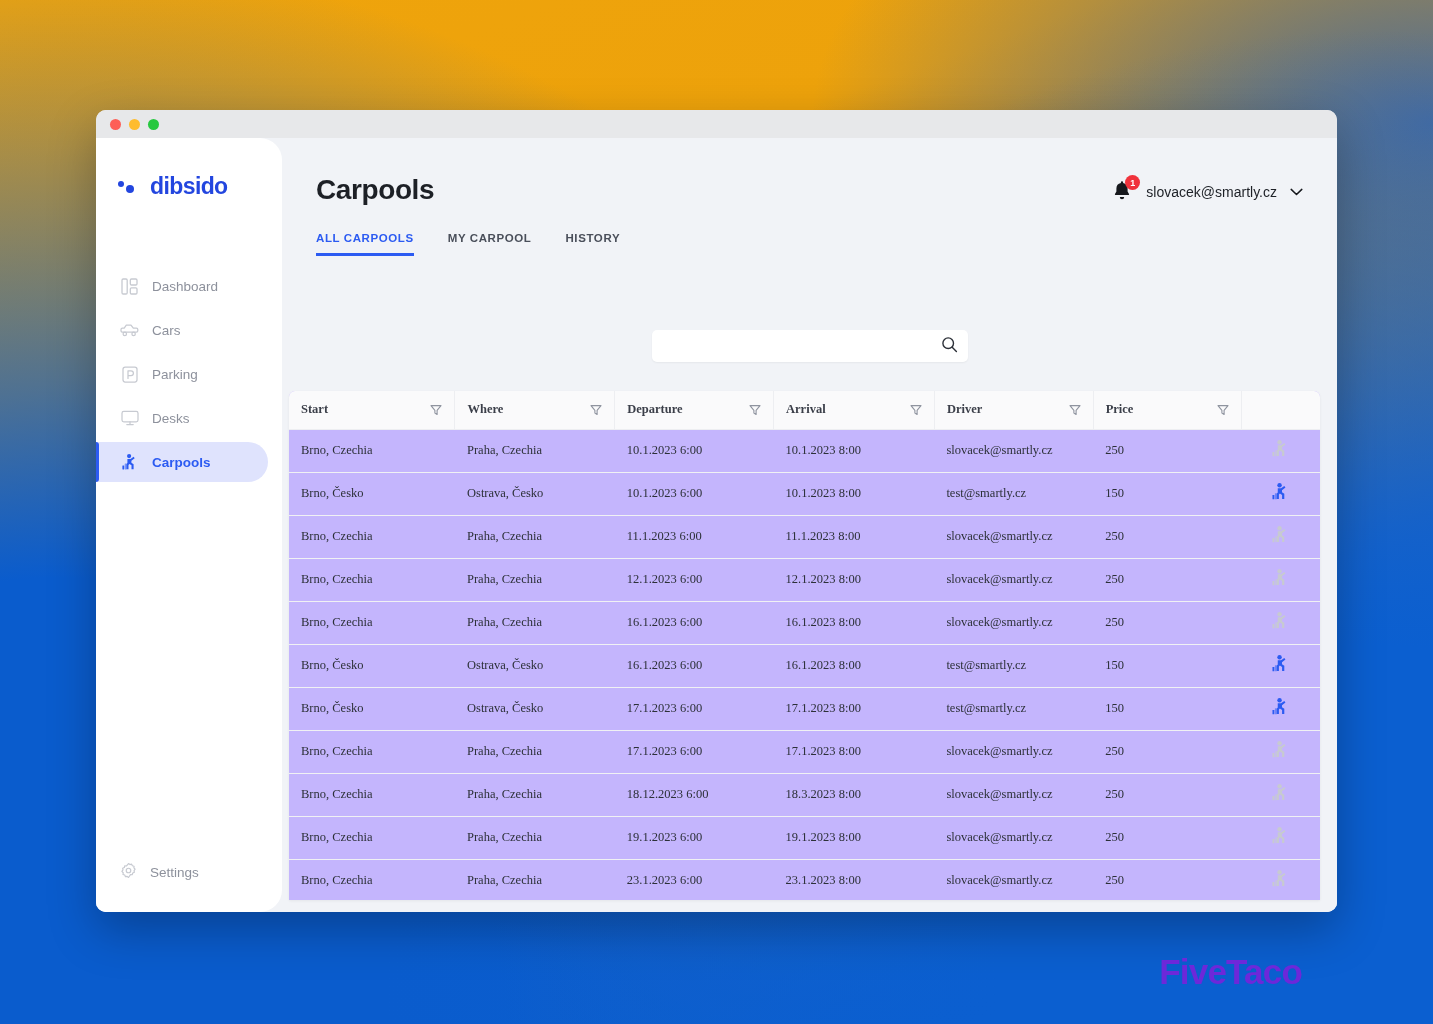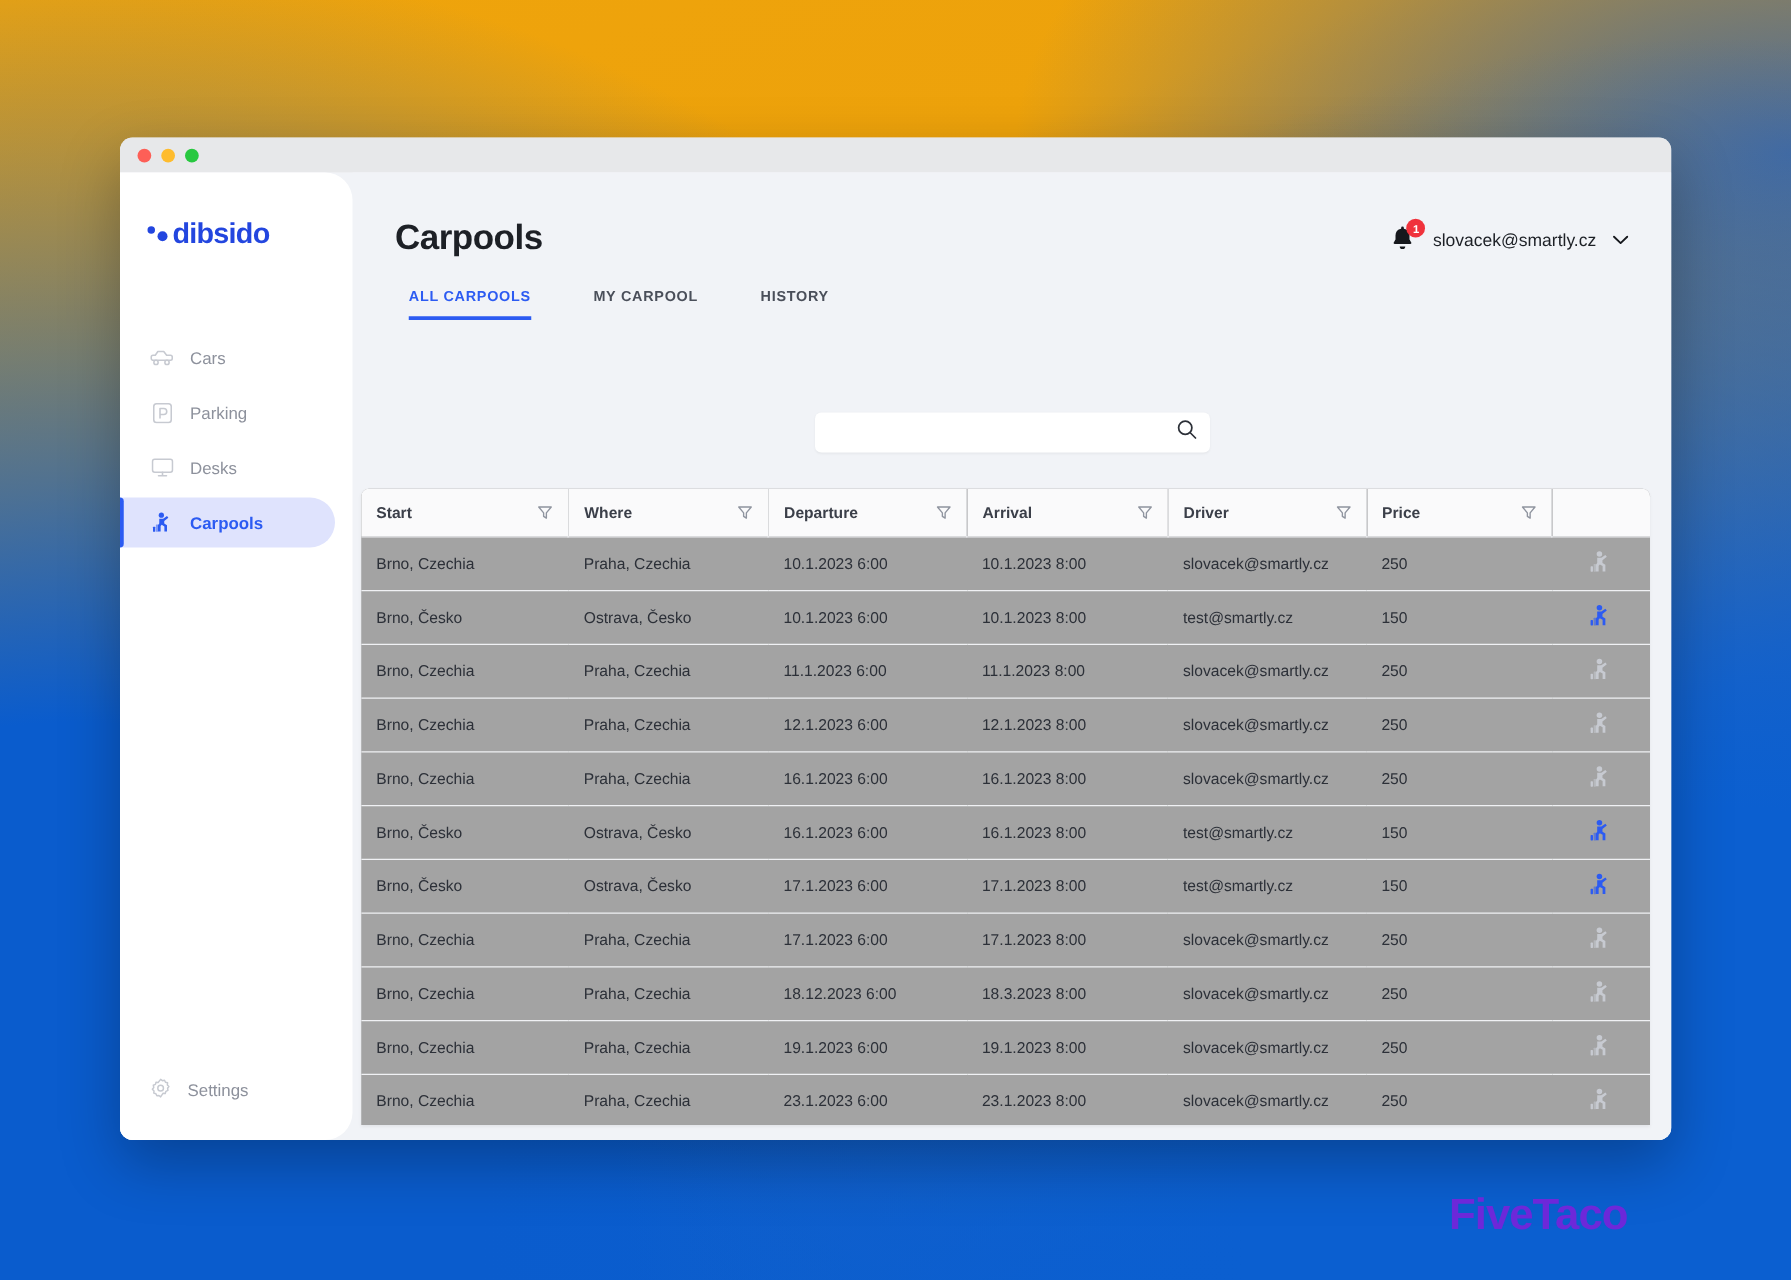--- a/index.html
+++ b/index.html
@@ -61,21 +61,21 @@
     flex-direction: column;
     padding-top: 30px;
     padding-bottom: 22px;
     position: relative;
     z-index: 3;
   }
 
   .logo {
     display: flex;
     align-items: center;
-    gap: 2px;
+    gap: 14px;
     padding-left: 22px;
     height: 36px;
   }
   .logo-mark { width: 18px; height: 18px; position: relative; flex: 0 0 18px; }
   .logo-mark i { position: absolute; border-radius: 50%; background: #2346df; display: block; }
   .logo-mark i.a { width: 6px; height: 6px; left: 0px; top: 4px; }
   .logo-mark i.b { width: 8px; height: 8px; left: 8px; top: 8px; }
   .logo-text {
     font-size: 23px;
     font-weight: 700;
@@ -172,24 +172,23 @@
     display: flex;
     align-items: center;
     justify-content: center;
     padding: 0 4px;
   }
   .user-email { font-size: 14px; color: #1d2026; }
   .chev { color: #1d2026; font-size: 13px; line-height: 1; }
 
   .tabs {
     display: flex;
-    gap: 50px;
+    gap: 34px;
     padding: 0 34px;
     margin-top: 26px;
-    margin-left: 11px;
   }
   .tab {
     font-size: 11.5px;
     font-weight: 700;
     letter-spacing: 0.6px;
     color: #4a4f5a;
     padding-bottom: 9px;
     cursor: pointer;
     border-bottom: 3px solid transparent;
   }
@@ -222,26 +221,27 @@
     outline: 0;
     font-size: 13px;
     font-family: "Liberation Sans", sans-serif;
     color: #1d2026;
     background: transparent;
   }
 
   
   .table-card {
     margin: 29px 17px 12px 7px;
-    background: #a3a3a3;
+    background: #c4b5fd;
     border-radius: 6px 6px 0 0;
     flex: 1;
     min-height: 0;
     overflow: hidden;
     box-shadow: 0 1px 3px rgba(0,0,0,0.06);
+    font-family: Liberation Serif, serif;
   }
   table { width: 100%; border-collapse: collapse; table-layout: fixed; }
 
   thead th {
     background: #fafafb;
     height: 38px;
     font-size: 12.5px;
     font-weight: 600;
     color: #3b3f49;
     text-align: left;
@@ -305,20 +305,30 @@
       <div class="logo">
         <span class="logo-mark">
           <i class="a"></i>
             <i class="b"></i>
         </span>
         <span class="logo-text">dibsido</span>
       </div>
 
       <nav class="nav">
 
+        <div class="nav-item">
+          <span class="ico">
+            <svg width="17" height="17" viewBox="0 0 17 17" fill="none" stroke="#c7cad1" stroke-width="1.3">
+              <rect x="1" y="1" width="5.2" height="15" rx="1.2"></rect>
+              <rect x="9.3" y="1" width="6.7" height="6" rx="1.2"></rect>
+              <rect x="9.3" y="9.8" width="6.7" height="6.2" rx="1.2"></rect>
+            </svg>
+          </span>
+          <span>Dashboard</span>
+        </div>
 
         <div class="nav-item">
           <span class="ico">
             <svg width="19" height="15" viewBox="0 0 19 15" fill="none" stroke="#c7cad1" stroke-width="1.25" stroke-linecap="round" stroke-linejoin="round">
               <path d="M2 9.2h14.4a1.4 1.4 0 0 0 1.4-1.4V6.6a1.4 1.4 0 0 0-1.4-1.4h-3.1L11 2.2H6.3L4.2 5.2H2.4A1.4 1.4 0 0 0 1 6.6v1.2a1.4 1.4 0 0 0 1 1.4z"></path>
               <circle cx="4.8" cy="10.9" r="1.7"></circle>
               <circle cx="13.6" cy="10.9" r="1.7"></circle>
             </svg>
           </span>
           <span>Cars</span>

